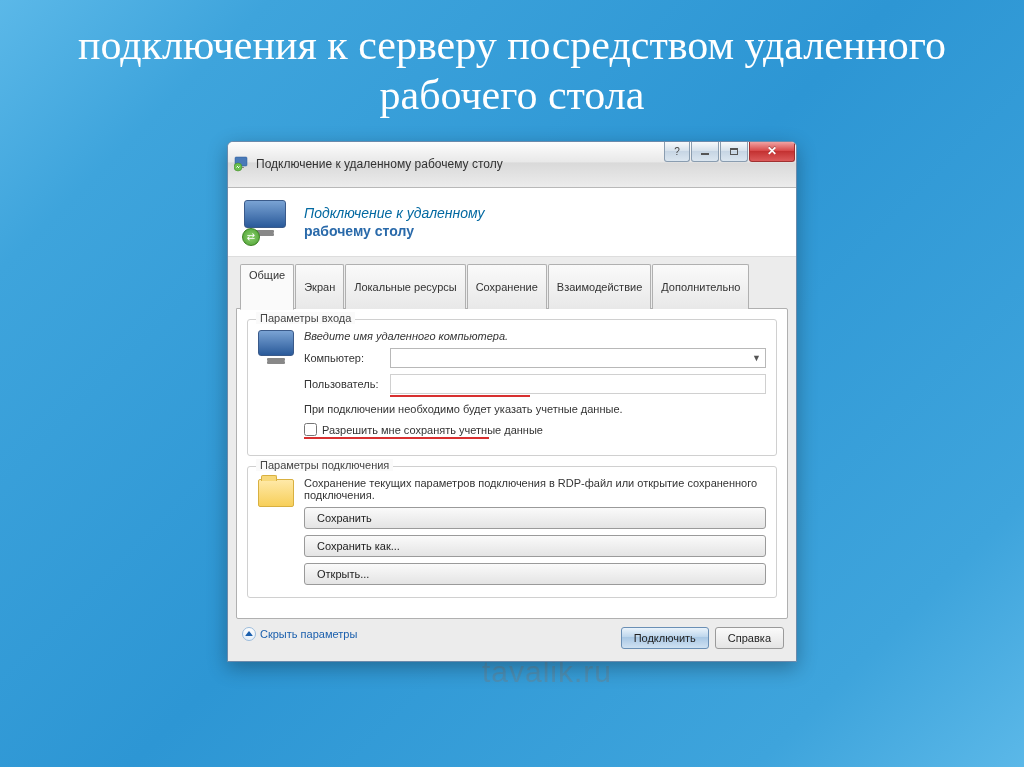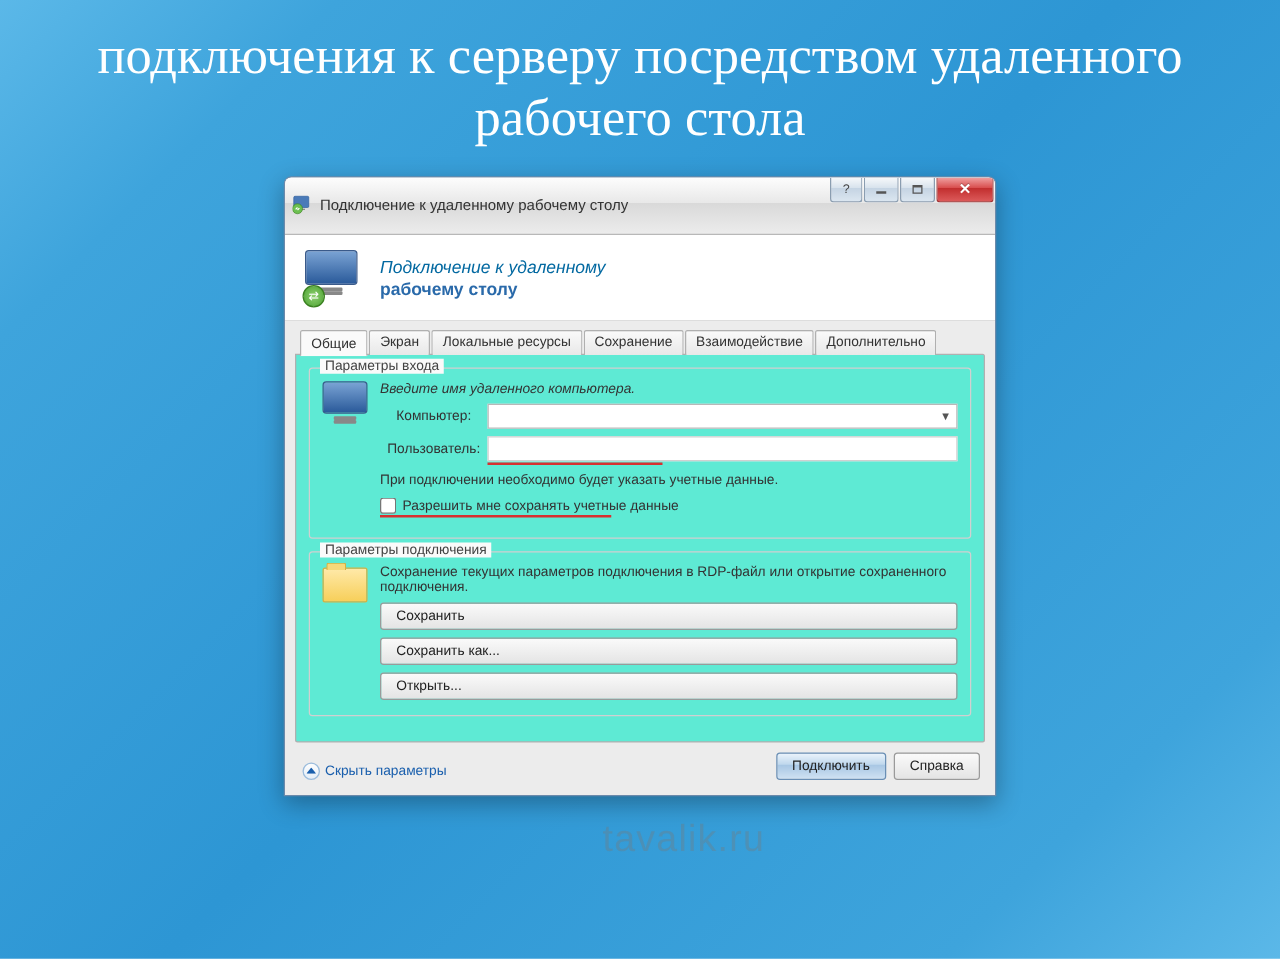--- a/index.html
+++ b/index.html
@@ -72,53 +72,53 @@
   .monitor { width: 42px; height: 28px; background: linear-gradient(#7aa3d4, #2a5a9a); border: 1px solid #3a5a8a; border-radius: 3px; position: relative; }
   .monitor::after { content:""; position:absolute; bottom:-6px; left:50%; transform:translateX(-50%); width:18px; height:3px; background:#888; border-radius:1px; box-shadow: 0 3px 0 0 #888; }
   .arrows { position:absolute; bottom:-2px; left:-2px; width:18px; height:18px; border-radius:50%; background: radial-gradient(#8ed070, #4aa030); border:1px solid #3a8020; display:flex; align-items:center; justify-content:center; }
   .arrows span { color:#fff; font-size:10px; }
   .hdr-text { line-height: 1.3; }
   .hdr-line1 { font-size: 14px; color: #0369a1; font-style: italic; }
   .hdr-line2 { font-size: 14px; color: #2a6aaa; font-weight: bold; }
   .client-area { padding: 6px 8px 8px; background: #ececec; }
   .tabs { display: flex; padding-left: 4px; }
   .tab {
-    font-size: 11px; padding: 3px 8px;
+    font-size: 11px; padding: 16px 8px;
     border: 1px solid #b0b0b0;
     background: linear-gradient(#fafafa, #e8e8e8);
     border-bottom: none;
     margin-right: 1px;
     border-radius: 2px 2px 0 0;
     color: #333;
     position: relative; top: 1px;
   }
   .tab.active { background: #fafafa; z-index: 2; top: 1px; padding-top: 4px; border-bottom: 1px solid #fafafa; margin-bottom: -1px;}
   .tabpane {
-    background: #5eead4;
+    background: #ffffff;
     border: 1px solid #b0b0b0;
     padding: 10px;
     border-radius: 0 2px 2px 2px;
   }
   .group {
     border: 1px solid #d0d0d0;
     border-radius: 3px;
     padding: 10px 10px 12px;
     margin-bottom: 10px;
     position: relative;
   }
   .group-title {
     position: absolute; top: -8px; left: 8px;
     background: #fafafa; padding: 0 4px;
     font-size: 11px; color: #444;
   }
   .g-row { display: flex; align-items: flex-start; }
   .g-icon { width: 46px; flex: none; }
   .g-body { flex: 1; font-size: 11px; color: #333; }
   .g-body .lbl { margin-bottom: 6px; font-style: italic; }
-  .form-row { display: flex; align-items: center; margin-bottom: 6px; text-align: center; }
+  .form-row { display: flex; align-items: center; margin-bottom: 6px; }
   .form-row label { width: 86px; font-size: 11px; }
   .form-row .field {
     flex: 1; height: 20px; border: 1px solid #b8b8b8;
     background: #fff; font-size: 11px; padding: 0 4px;
     display: flex; align-items: center; justify-content: space-between;
   }
   .red-u { height: 2px; background: #d83030; margin: 1px 0 4px 86px; width: 140px; }
   .red-u.long { width: 185px; margin-left: 0; }
   .note { font-size: 11px; margin: 6px 0 8px; }
   .cbrow { display: flex; align-items: flex-end; font-size: 11px; }
@@ -131,21 +131,21 @@
     border: 1px solid #9a9a9a; border-radius: 3px;
     color: #222;
     display: inline-flex; align-items: center;
   }
   .btn.primary {
     background: linear-gradient(#eaf3fb, #bdd6ec 45%, #a8c7e4 46%, #cfe1f2);
     border-color: #6a8fb5;
   }
   .btn-row { display: flex; gap: 6px; margin-top: 6px; flex-direction: column; }
   .footer {
-    display: flex; align-items: flex-end; justify-content: space-between;
+    display: flex; align-items: flex-start; justify-content: space-between;
     padding: 8px 4px 4px 6px;
   }
   .hide-params { font-size: 11px; color: #1a5fad; display: flex; align-items: center; gap: 4px; cursor: pointer;}
   .hide-params .up {
     width: 0; height: 0; border-left: 4px solid transparent; border-right: 4px solid transparent;
     border-bottom: 5px solid #1a5fad; border-radius: 1px;
     background: none;
   }
   .hide-params .up-wrap { width:14px; height:14px; border:1px solid #9bbcdc; border-radius:50%; display:flex; align-items:center; justify-content:center; background: linear-gradient(#fdfdfd,#e4eef8);}
   .watermark { position: absolute; bottom: 78px; left: 50%; transform: translateX(-30px); font-size: 30px; color: rgba(120,120,120,0.35); font-family: Arial; letter-spacing: 1px; pointer-events: none; z-index: -1;}

